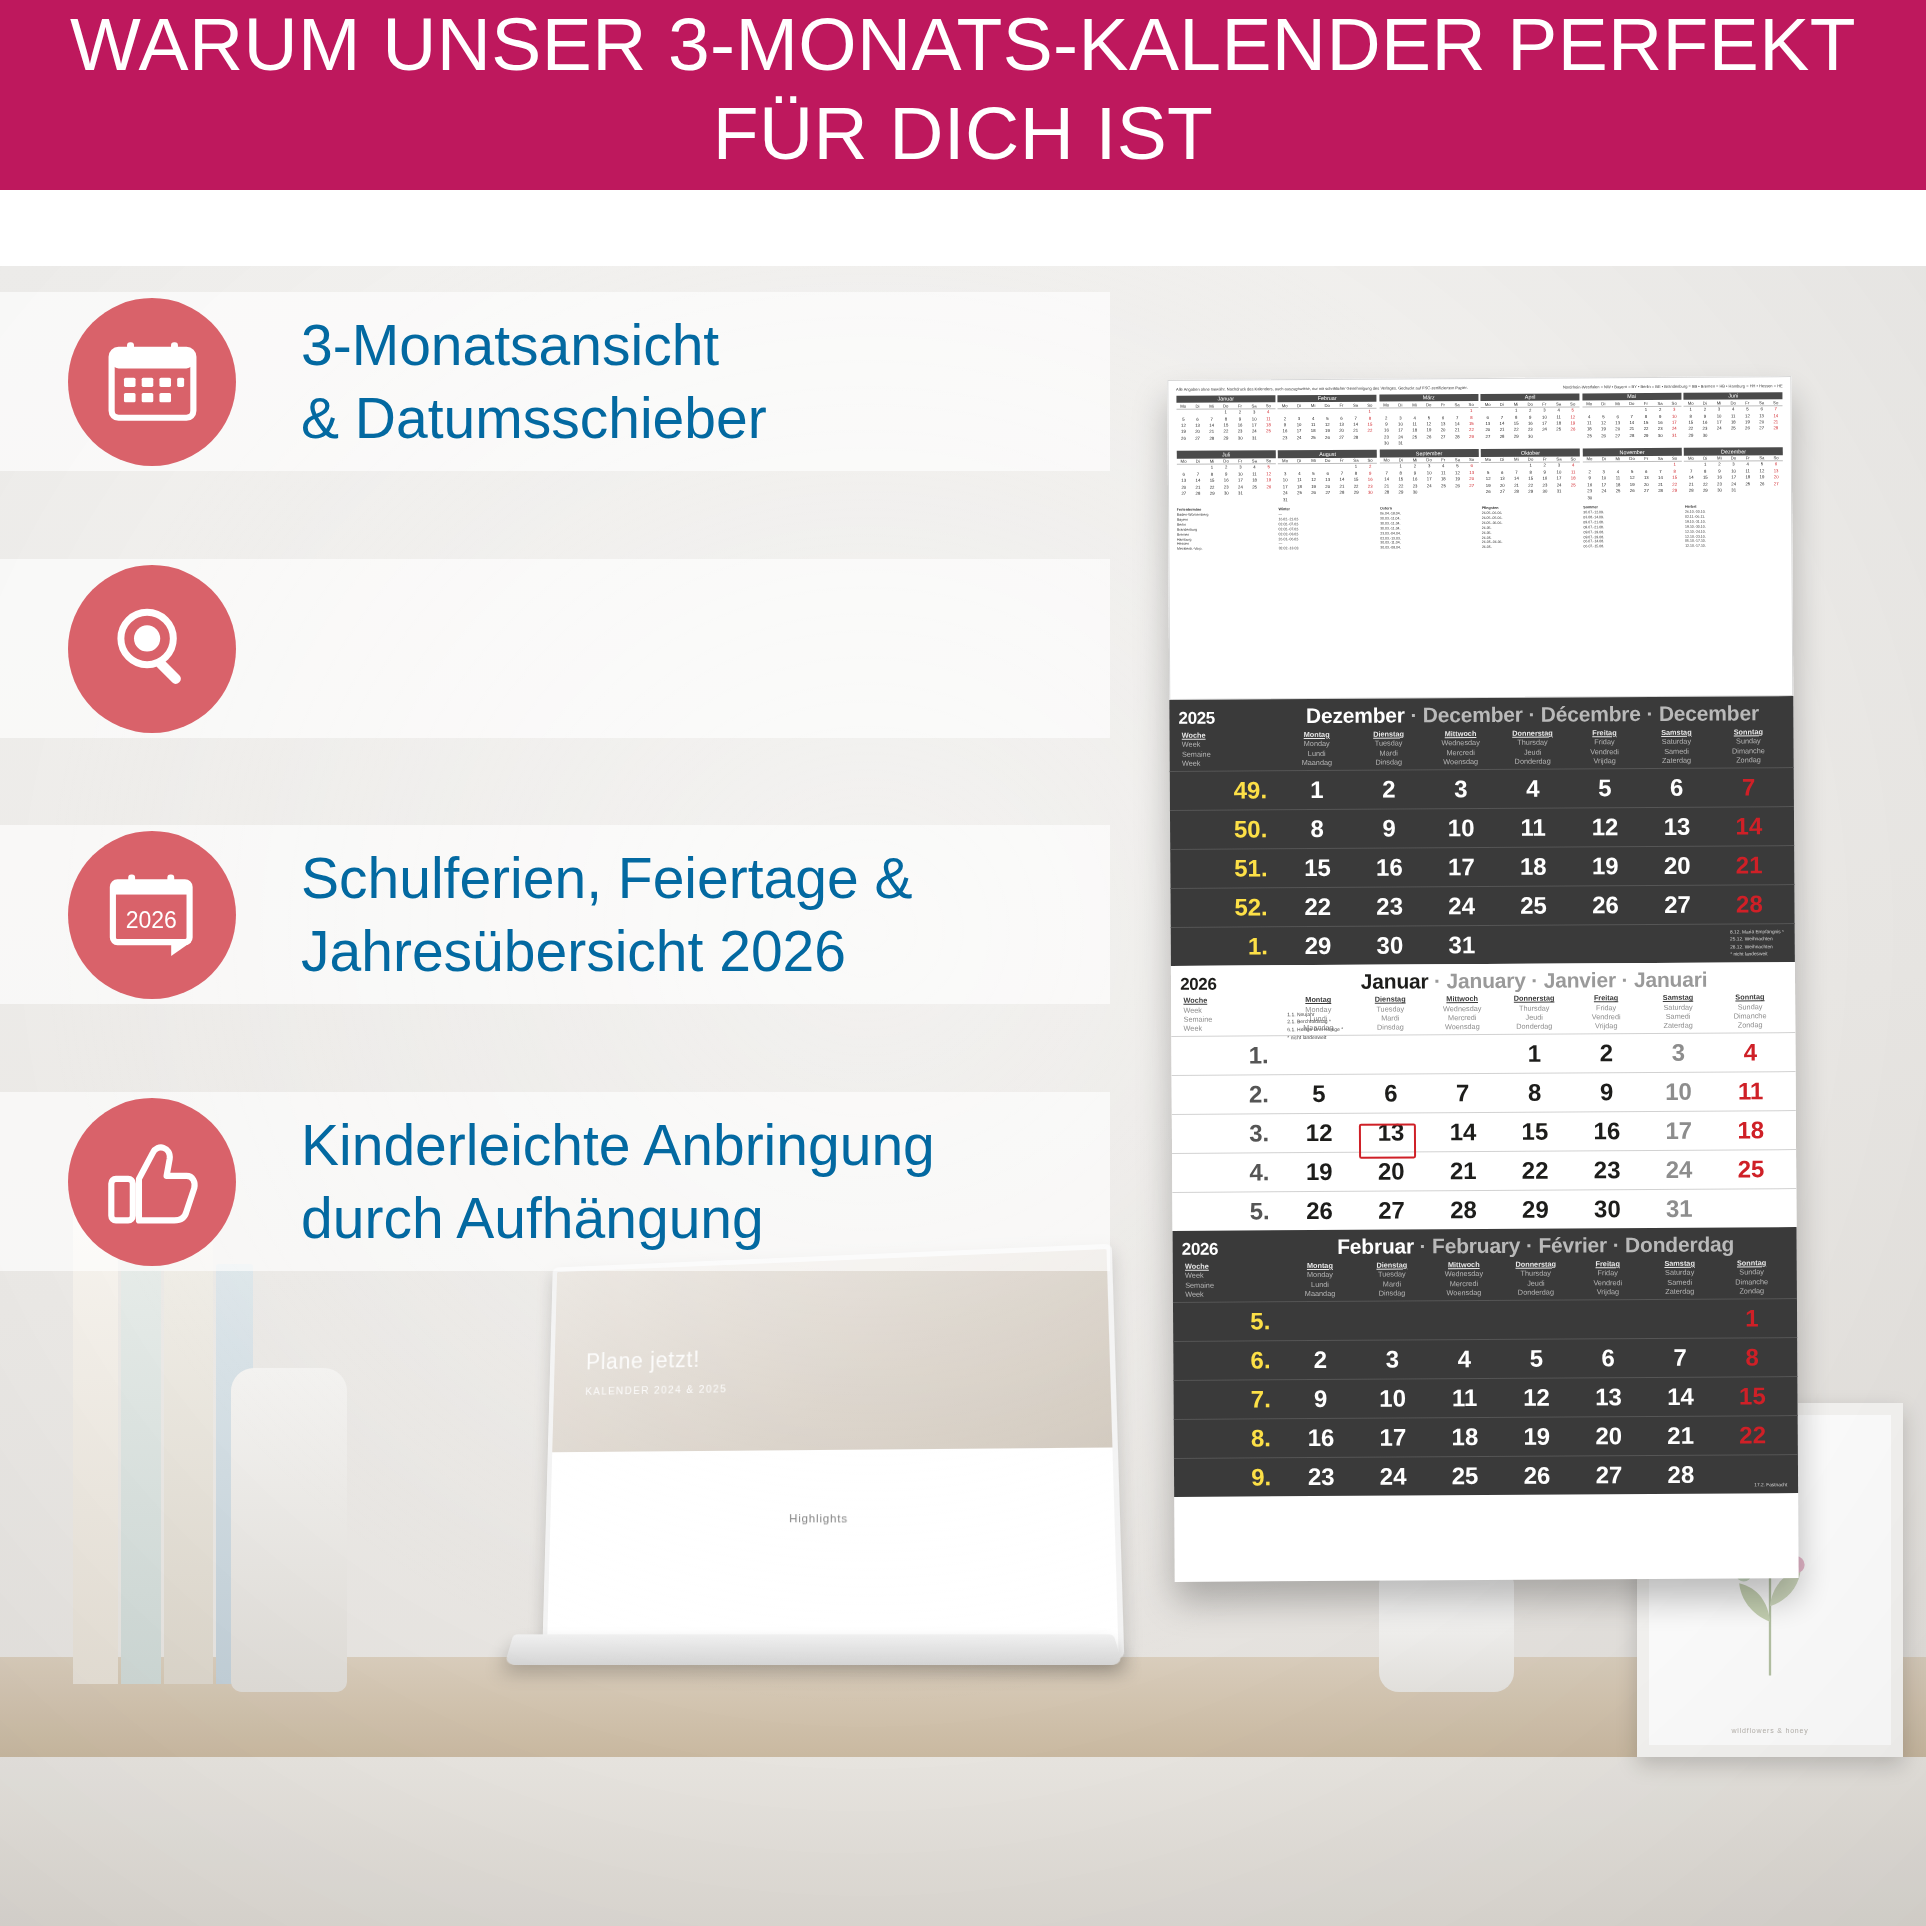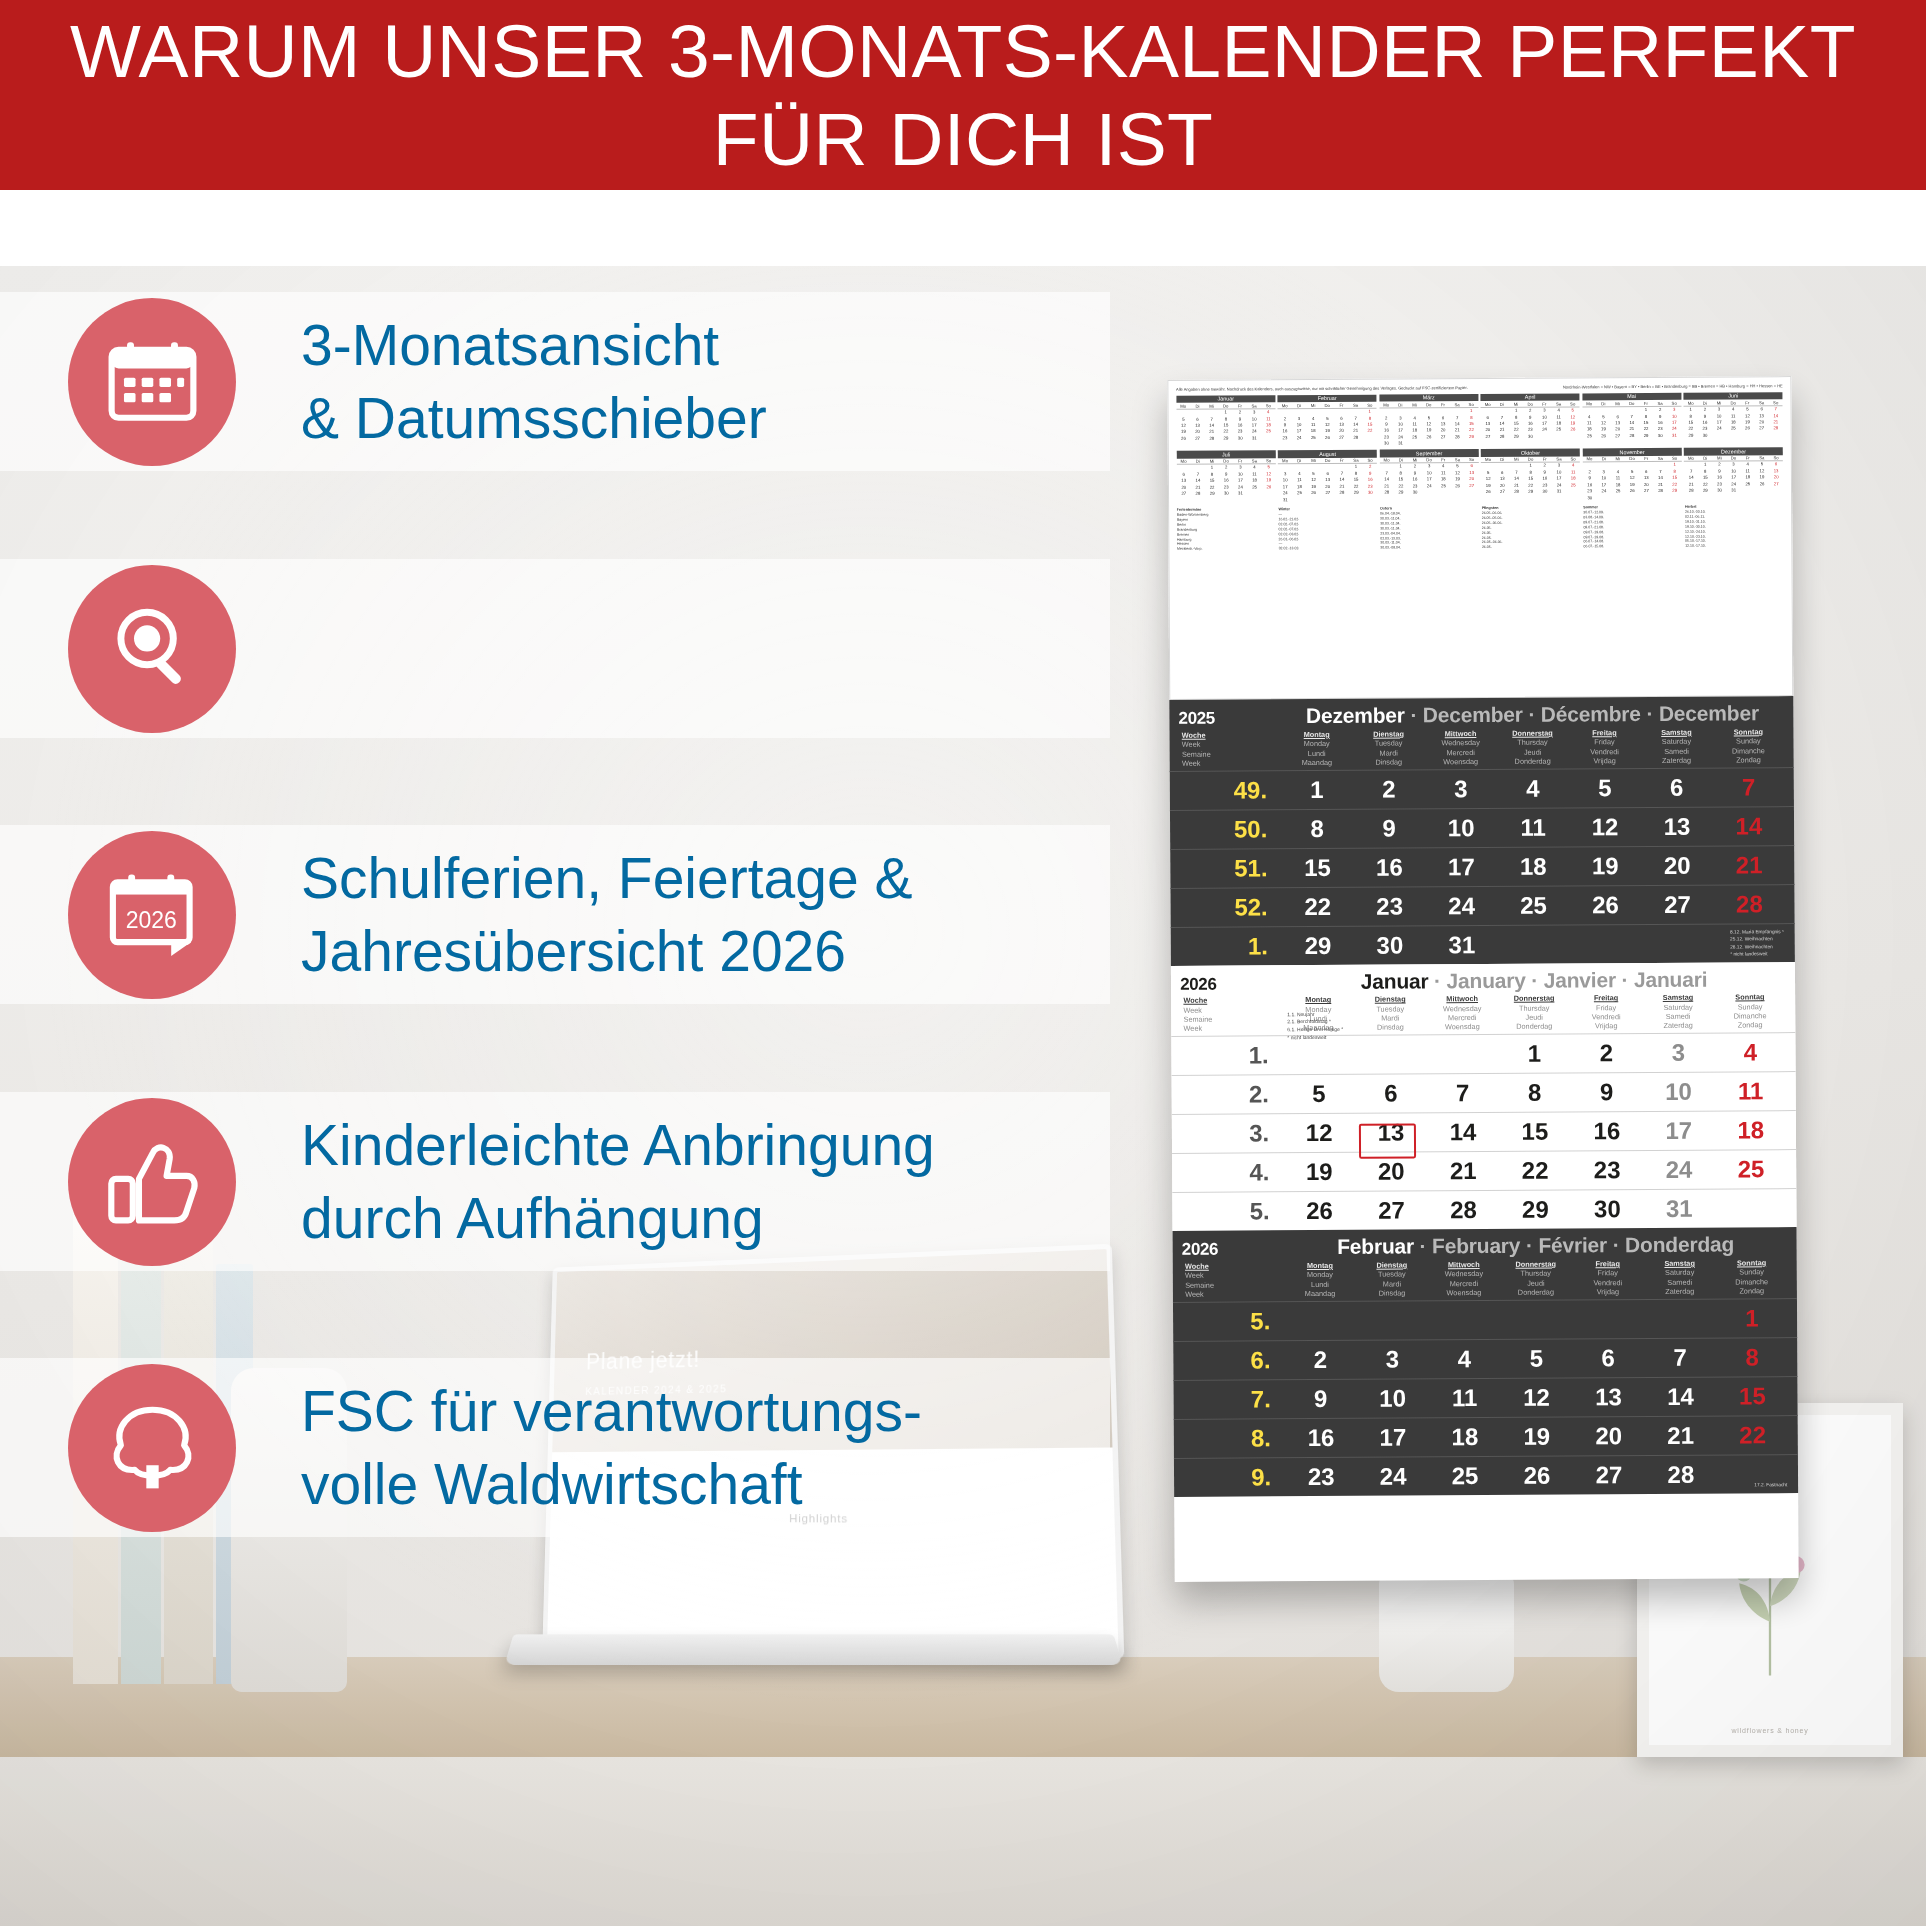--- a/index.html
+++ b/index.html
@@ -6,22 +6,22 @@
   body{
     width:1926px;height:1926px;
     font-family:"Liberation Sans", sans-serif;
     background:#ffffff;
     overflow:hidden;
     position:relative;
   }
   
   .header{
     position:absolute;left:0;top:0;width:1926px;height:190px;
-    background:#b91c1c;
-    display:flex;align-items:center;justify-content:center;
+    background:#be185d;
+    display:flex;justify-content:center;
     box-sizing:border-box;
   }
   .header-title{
     color:#ffffff;
     font-size:75px;
     line-height:1.18;
     text-align:center;
     letter-spacing:0.4px;
     font-weight:normal;
     text-transform:uppercase;
@@ -379,31 +379,20 @@
     <div class="icon-circle">
       <svg width="94" height="86" viewBox="0 0 122 112">
         <path d="M44 52 L62 18 C68 6 86 10 84 26 L80 48 L106 48 C114 48 118 56 116 64 L106 94 C104 102 98 106 90 106 L44 106 Z" fill="none" stroke="#ffffff" stroke-width="8" stroke-linejoin="round"></path>
         <rect x="8" y="52" width="28" height="54" rx="6" fill="none" stroke="#ffffff" stroke-width="8"></rect>
       </svg>
     </div>
     <div class="feature-text">Kinderleichte Anbringung
 durch Aufhängung</div>
   </div>
 
-  <div class="feature" style="top:1066px;">
-    <div class="strip"></div>
-    <div class="icon-circle">
-      <svg width="91" height="91" viewBox="0 0 118 118">
-        <path d="M59 10 C28 10 10 34 18 56 C6 70 14 90 36 88 C44 98 74 98 82 88 C104 90 112 70 100 56 C108 34 90 10 59 10 Z" fill="none" stroke="#ffffff" stroke-width="8" stroke-linejoin="round"></path>
-        <rect x="51" y="82" width="16" height="30" fill="#ffffff"></rect>
-      </svg>
-    </div>
-    <div class="feature-text">FSC für verantwortungs-
-volle Waldwirtschaft</div>
-  </div>
 </div>
 
 <div class="calendar">
 
   <div class="overview">
     <div class="ov-top-note">
       <span>Alle Angaben ohne Gewähr. Nachdruck des Kalenders, auch auszugsweise, nur mit schriftlicher Genehmigung des Verlages. Gedruckt auf FSC-zertifiziertem Papier.</span>
       <span>Nordrhein-Westfalen = NW • Bayern = BY • Berlin = BE • Brandenburg = BB • Bremen = HB • Hamburg = HH • Hessen = HE</span>
     </div>
     <div class="ov-months" id="ov-row1">

